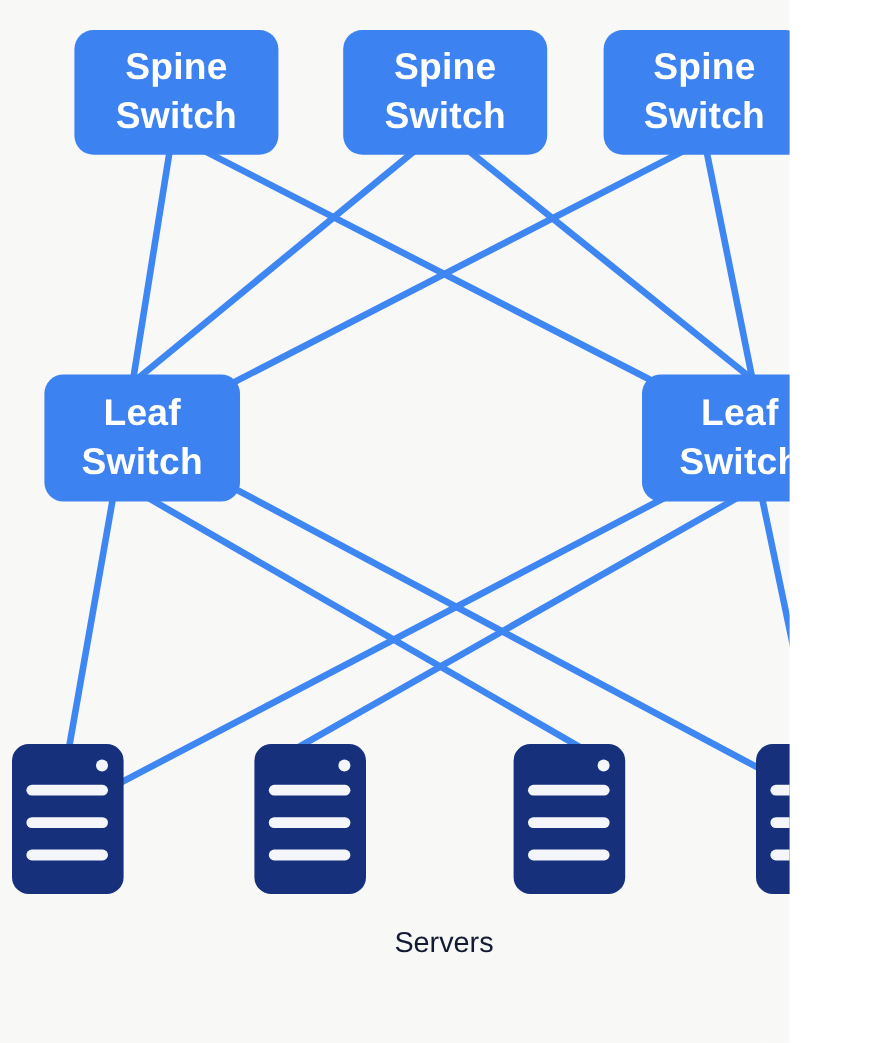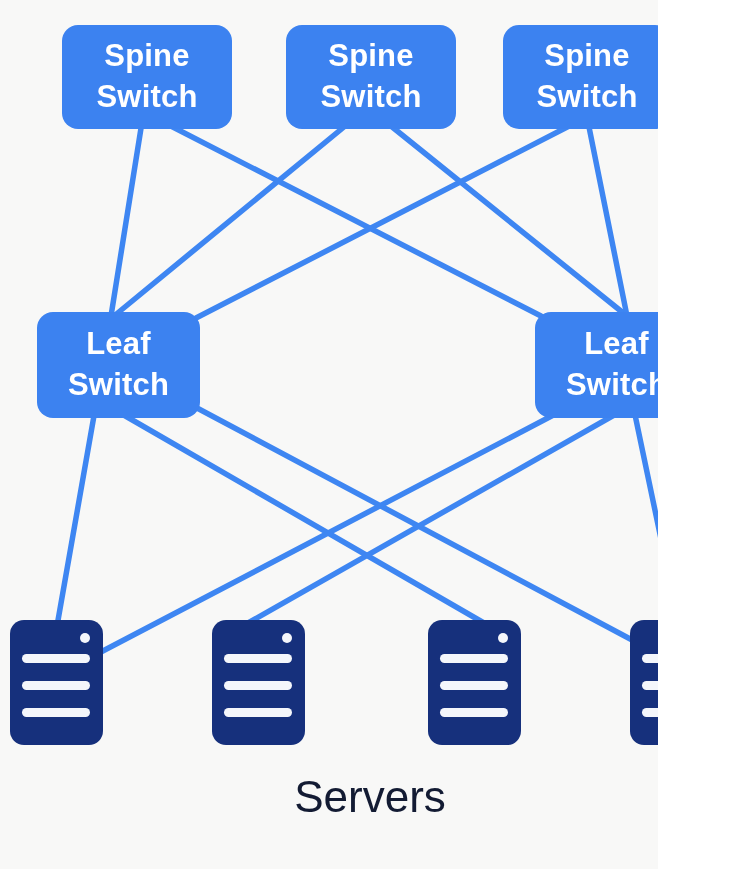--- a/index.html
+++ b/index.html
@@ -90,21 +90,21 @@
   .server .bar-1 { top: 34px; }
   .server .bar-2 { top: 61px; }
   .server .bar-3 { top: 88px; }
 
   .caption {
     position: absolute;
     z-index: 2;
     left: 245px; top: 772px;
     width: 250px;
     text-align: center;
-    font-size: 44px;
+    font-size: 24px;
     color: var(--caption_text);
   }
 </style>
 </head>
 <body>
 
 <div class="stage">
 
   <svg class="links-layer" width="730" height="869" viewBox="0 0 730 869">
 

